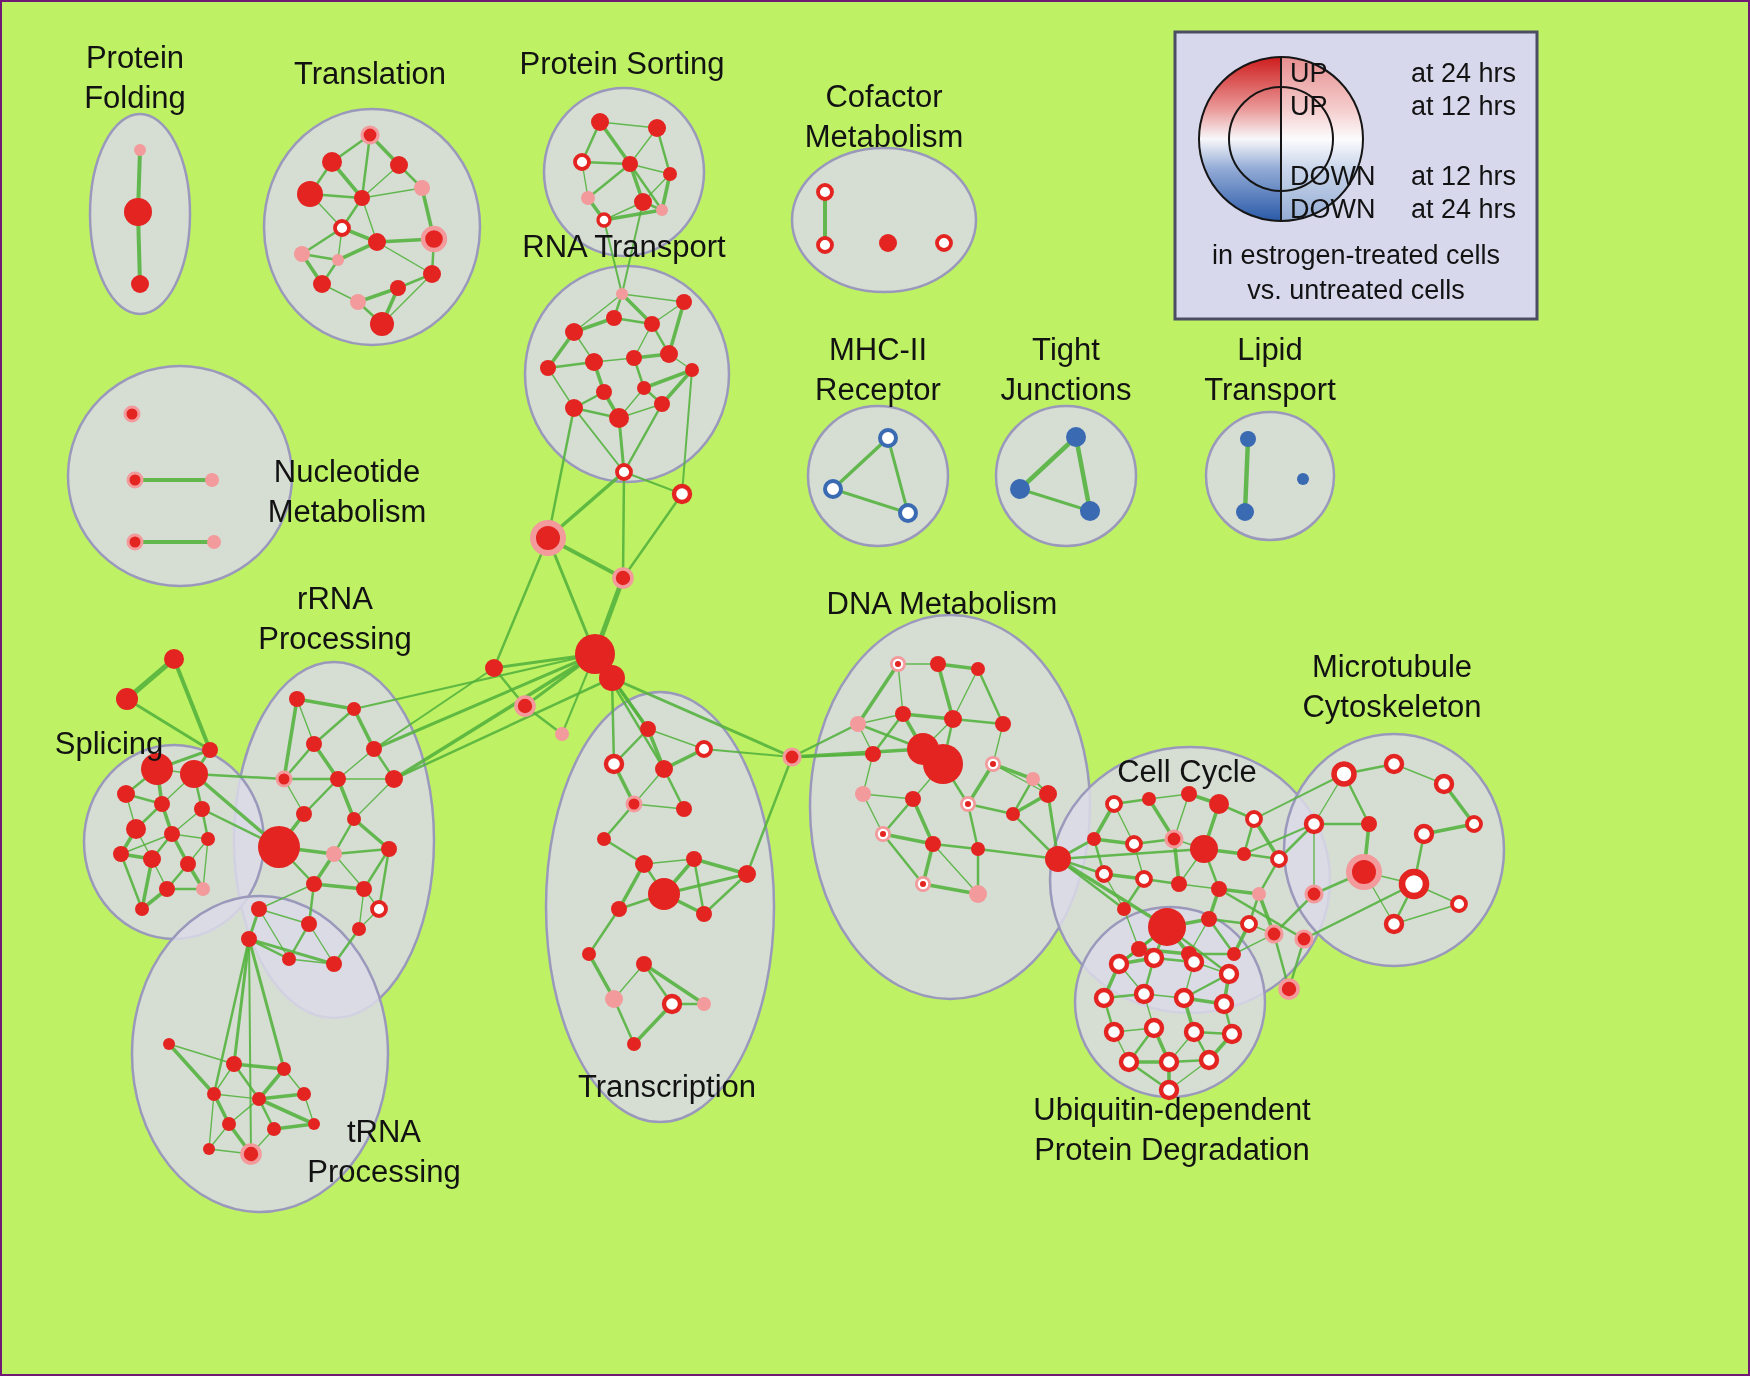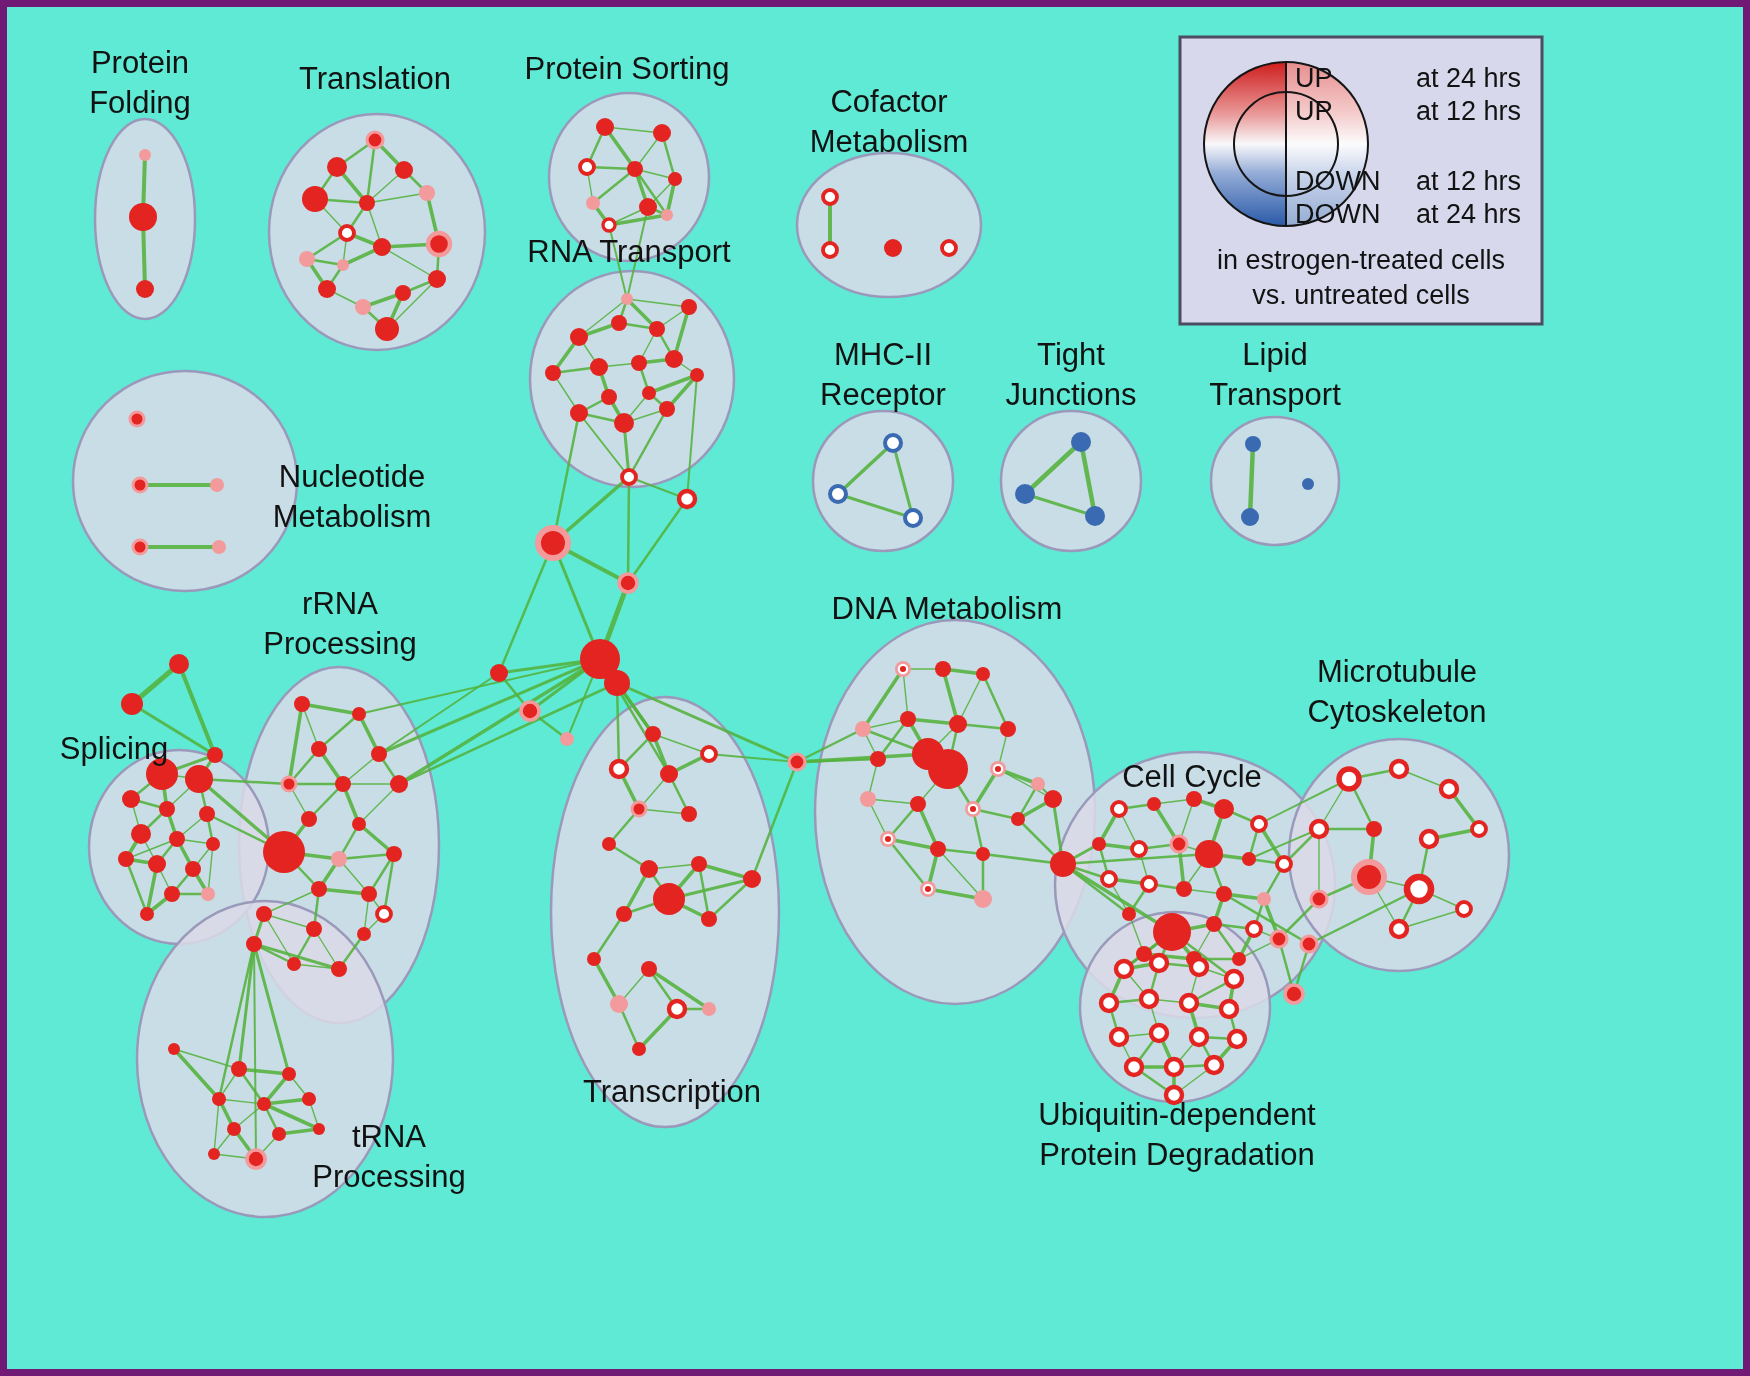--- a/index.html
+++ b/index.html
@@ -1,16 +1,16 @@
 <!DOCTYPE html>
 <html><head>
 <meta charset="utf-8">
 <style>
   html,body{margin:0;padding:0;background:#c5c6e1;}
-  .figure{position:relative;width:1750px;height:1376px;background:#5eead4;border:7px solid #701a75;box-sizing:border-box;font-family:"Liberation Sans",sans-serif;overflow:hidden;}
+  .figure{position:relative;width:1750px;height:1376px;background:#bef264;border:2px solid #701a75;box-sizing:border-box;font-family:"Liberation Sans",sans-serif;overflow:hidden;}
   svg{position:absolute;left:0;top:0;font-family:"Liberation Sans",sans-serif;}
   .bubble{fill:#dbdbe8;fill-opacity:.85;stroke:#9b99bb;stroke-width:2.5;}
   .edge{stroke:#53b23c;stroke-opacity:.88;stroke-linecap:round;}
   .cluster-label{font-size:31px;fill:#121212;text-anchor:middle;}
   .legend-box{fill:#d7d8ec;stroke:#4c4c62;stroke-width:3;}
   .legend-label{font-size:27px;fill:#121212;}
   .legend-time{font-size:27px;fill:#121212;text-anchor:end;}
   .legend-caption{font-size:27px;fill:#121212;text-anchor:middle;}
 </style>
 </head>

